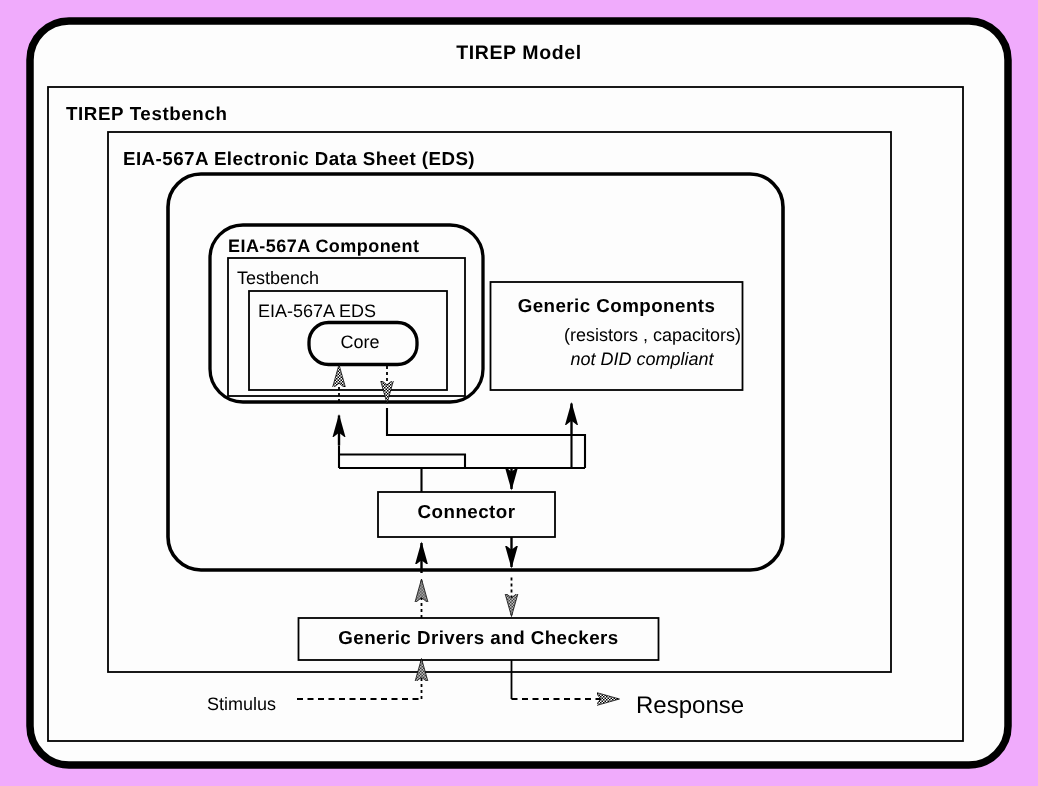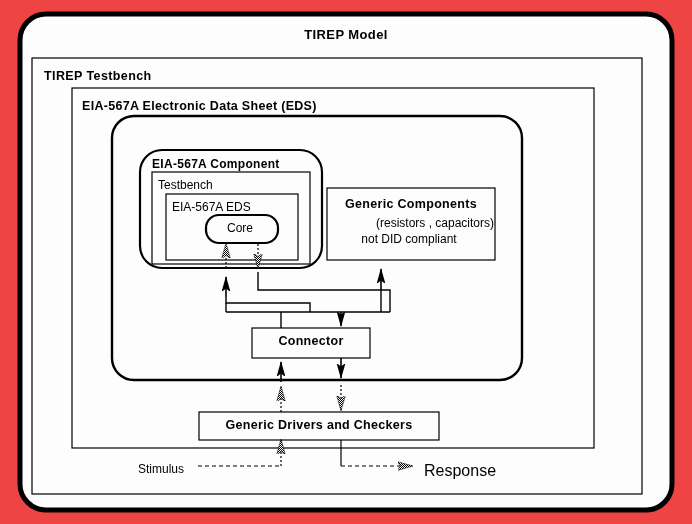--- a/index.html
+++ b/index.html
@@ -1,39 +1,39 @@
 <!DOCTYPE html>
 <html><head>
 <meta charset="utf-8">
 <style>
   html,body{margin:0;padding:0;background:#fdfdfd;}
   body{
     width:692px;height:524px;
     font-family:"Liberation Sans","DejaVu Sans",sans-serif;
     -webkit-font-smoothing:none;
   }
-  #stage{position:relative;width:692px;height:524px;overflow:hidden;background:#ef4444;}
+  #stage{position:relative;width:692px;height:524px;overflow:hidden;background:#f0abfc;}
   #svgroot{position:absolute;left:0;top:0;width:692px;height:524px;}
 
   
   .lbl{position:absolute;white-space:nowrap;color:#000;}
   .b{font-weight:bold;}
   .c{transform:translateX(-50%);}
 
   .t-tirep      {left:346px;top:27px;font-size:13px;letter-spacing:.4px;}
   .t-waves      {left:44px; top:69px;font-size:12.5px;letter-spacing:.4px;}
   .t-eds        {left:82px; top:99px;font-size:12.5px;letter-spacing:.3px;}
   .t-cca        {left:122px;top:126px;font-size:12.5px;letter-spacing:.3px;}
   .t-comp       {left:152px;top:157px;font-size:12px;letter-spacing:.3px;}
   .t-testbench  {left:158px;top:178px;font-size:12px;font-weight:normal;}
   .t-edsin      {left:172px;top:200px;font-size:12px;font-weight:normal;}
   .t-core       {left:240px;top:221px;font-size:12px;font-weight:normal;}
   .t-passivett  {left:411px;top:197px;font-size:12.5px;letter-spacing:.3px;}
   .t-passive1   {left:411px;top:216px;font-size:12px;font-weight:normal;margin-left:24px;}
-  .t-passive2   {left:409px;top:232px;font-size:12px;font-weight:normal;}
+  .t-passive2   {left:428px;top:232px;font-size:12px;font-weight:normal;font-style:italic;}
   .t-connector  {left:311px;top:334px;font-size:12.5px;letter-spacing:.3px;}
   .t-generic    {left:319px;top:418px;font-size:12.5px;letter-spacing:.3px;}
   .t-stimulus   {left:138px;top:462px;font-size:12px;font-weight:normal;}
   .t-response   {left:424px;top:462px;font-size:16px;font-weight:normal;}
 </style>
 </head>
 <body>
 
 <div id="stage">
 

